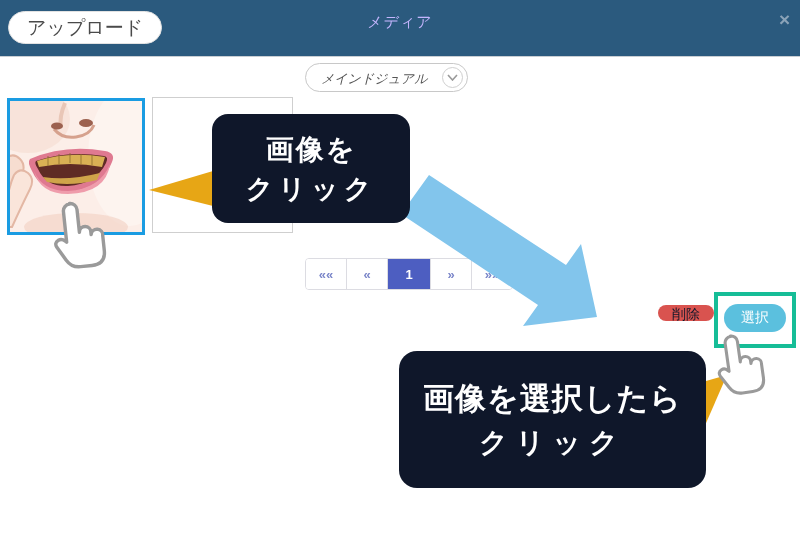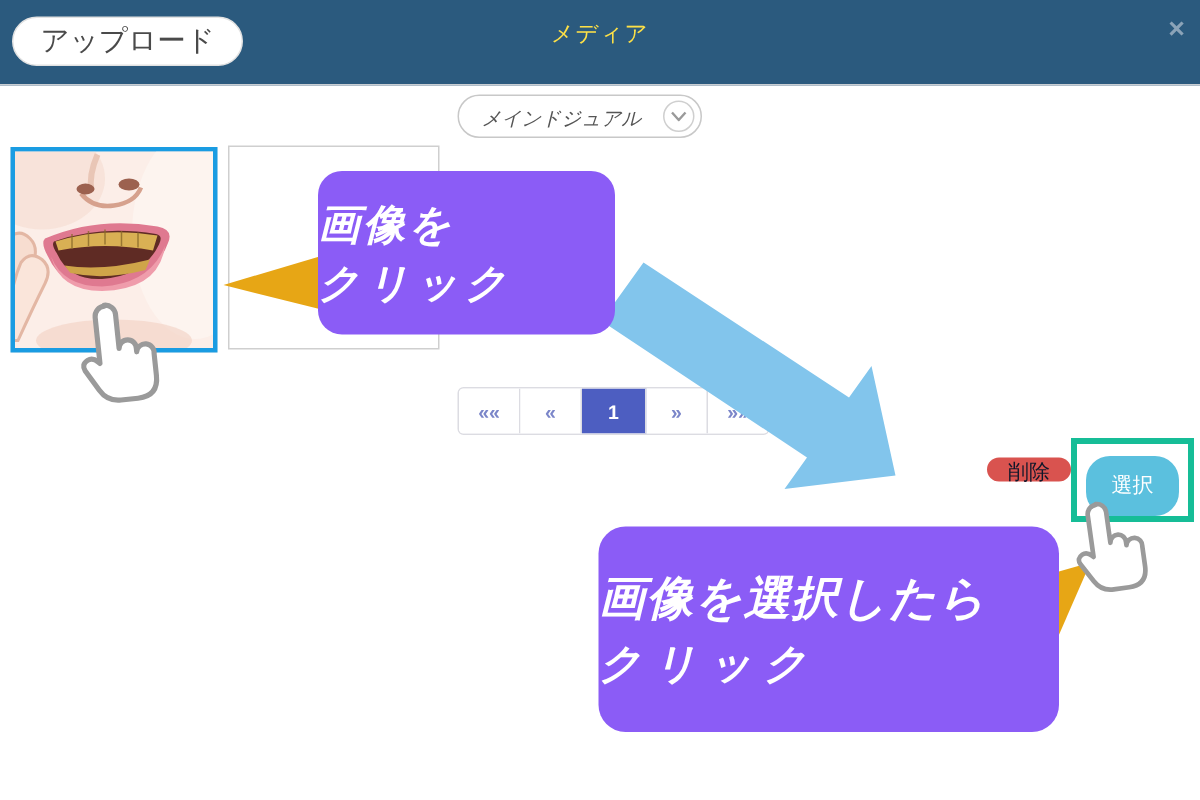--- a/index.html
+++ b/index.html
@@ -12,21 +12,21 @@
     position:absolute;left:0;top:0;width:800px;height:57px;
     background:#2b5a7e;border-bottom:1px solid #c9ced3;box-sizing:border-box;
   }
   .upload-btn{
     position:absolute;left:8px;top:11px;height:33px;padding:0 18px;
     background:#fff;border:1px solid #e2e2e2;border-radius:17px;
     font-size:19px;color:#4a4a4a;cursor:pointer;line-height:31px;
   }
   .modal-title{
     position:absolute;left:0;right:0;top:13px;text-align:center;
-    color:#fde047;font-size:15px;letter-spacing:1px;
+    color:#c4b5fd;font-size:15px;letter-spacing:1px;
   }
   .close-x{
     position:absolute;right:10px;top:6px;color:#8ba3b8;font-size:19px;
     font-weight:bold;cursor:pointer;line-height:28px;
   }
   
   .dropdown{
     position:absolute;left:305px;top:63px;width:163px;height:29px;
     background:#fff;border:1px solid #c8c8c8;border-radius:15px;
     box-sizing:border-box;cursor:pointer;
@@ -61,31 +61,31 @@
   }
   .pg:last-child{border-right:none;}
   .pg.active{background:#4d5ec1;color:#fff;min-width:30px;}
   
   .btn-del{
     position:absolute;left:658px;top:305px;width:56px;height:16px;
     background:#d9534f;color:#0f172a;border:none;border-radius:15px;
     font-size:14px;cursor:pointer;
   }
   .btn-sel{
-    position:absolute;left:724px;top:304px;width:62px;height:40px;
+    position:absolute;left:724px;top:304px;width:62px;height:28px;
     background:#5bc0de;color:#fff;border:none;border-radius:16px;
     font-size:14px;cursor:pointer;
   }
   .green-box{
     position:absolute;left:714px;top:292px;width:82px;height:56px;
     border:4px solid #16bd97;box-sizing:border-box;z-index:5;pointer-events:none;
   }
   
-  .bubble{position:absolute;background:#8b5cf6;color:#fff;font-weight:bold;
-    text-align:left;z-index:3;font-style:italic;}
+  .bubble{position:absolute;background:#0f172a;color:#fff;font-weight:bold;
+    text-align:center;z-index:3;}
   .bubble1{left:212px;top:114px;width:198px;height:109px;border-radius:16px;
     display:flex;flex-direction:column;justify-content:center;gap:2px;}
   .bubble1 .l1{font-size:28px;letter-spacing:2px;}
   .bubble1 .l2{font-size:27px;letter-spacing:5px;}
   .bubble2{left:399px;top:351px;width:307px;height:137px;border-radius:18px;
     display:flex;flex-direction:column;justify-content:center;gap:4px;}
   .bubble2 .l1{font-size:31px;letter-spacing:1px;}
   .bubble2 .l2{font-size:28px;letter-spacing:8px;}
   
   .shape-layer{position:absolute;left:0;top:0;z-index:2;pointer-events:none;}

